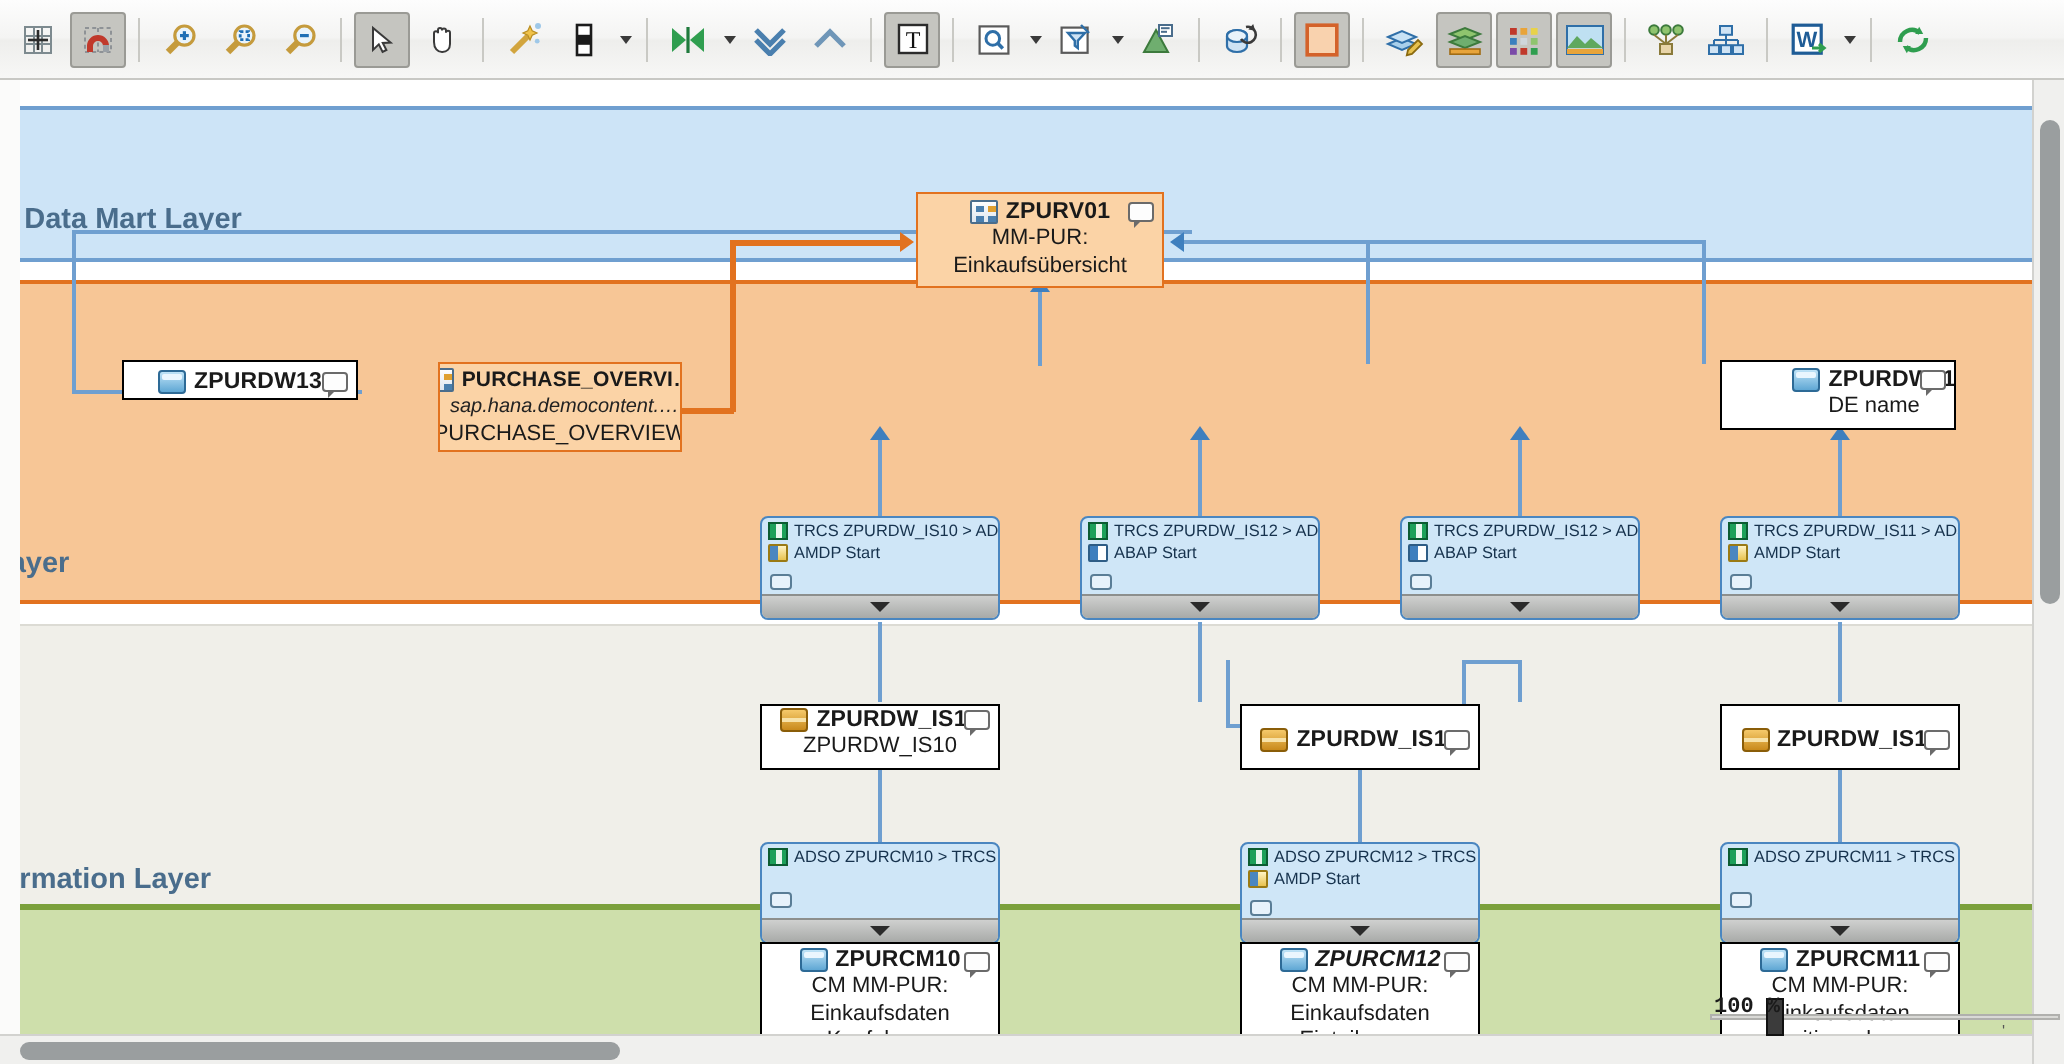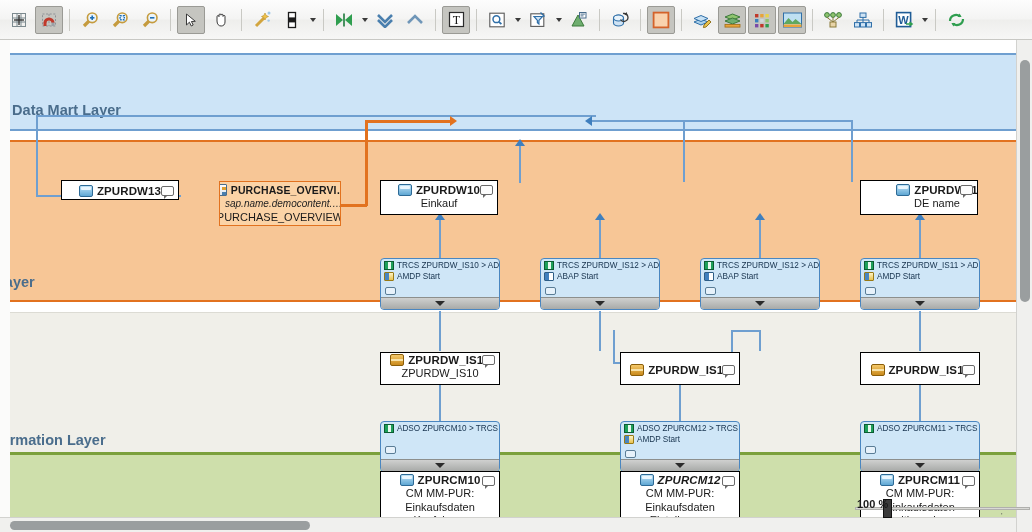--- a/index.html
+++ b/index.html
@@ -137,21 +137,21 @@
   
   #vscroll { position:absolute; right:0; top:40px; width:16px; height:492px; background:#f0f0ee; border-left:1px solid #d2d2cf; }
   #vthumb { position:absolute; left:3px; top:20px; width:10px; height:242px; background:#9a9e9f; border-radius:5px; }
   #hscroll { position:absolute; left:0; bottom:0; width:1016px; height:15px; background:#f0f0ee; border-top:1px solid #d2d2cf; }
   #hthumb { position:absolute; left:10px; top:3px; width:300px; height:9px; background:#9a9e9f; border-radius:5px; }
 
   
   #zoomwrap { position:absolute; left:855px; top:498px; width:175px; height:22px; }
   #ztrack { position:absolute; left:0; top:9px; width:175px; height:3px; background:#d9d9d6; border:1px solid #b0b0ad; }
   #zthumb { position:absolute; left:28px; top:1px; width:9px; height:19px; background:#3b3b3b; border:1px solid #111; }
-  #zlabel { position:absolute; left:2px; top:0px; font-size:11px; color:#1a1a1a; font-weight:bold; }
+  #zlabel { position:absolute; left:2px; top:0px; font-size:11px; color:#1a1a1a; font-weight:bold;font-family:Liberation Mono, monospace; }
   #ztick { position:absolute; left:146px; top:13px; font-size:8px; color:#555; }
 </style>
 </head>
 <body>
 
 <div id="toolbar">
 
   <div class="tbtn">
     <svg width="18" height="18" viewBox="0 0 18 18">
       <g stroke="#7d8a8f" stroke-width="1" fill="none">
@@ -489,46 +489,47 @@
   <div class="ar up" style="left:435px;top:338px;"></div>
   <div class="ln v" style="left:679px;top:345px;height:36px;"></div>
   <div class="ar up" style="left:675px;top:338px;"></div>
   <div class="ln v" style="left:919px;top:345px;height:36px;"></div>
   <div class="ar up" style="left:915px;top:338px;"></div>
 
   <div class="ln v" style="left:439px;top:432px;height:39px;"></div>
   <div class="ln v" style="left:679px;top:432px;height:39px;"></div>
   <div class="ln v" style="left:919px;top:432px;height:39px;"></div>
 
+  <div class="node accent" style="left:458px;top:56px;width:124px;height:48px;">
+    <div class="hdr">
+      <span class="g g-view"></span>
+      <span class="ttl">ZPURV01</span>
+      <span class="bubble"></span>
+    </div>
+    <div class="sub">MM-PUR:</div>
+    <div class="sub">Einkaufsübersicht</div>
+  </div>
 
   <div class="node" style="left:61px;top:140px;width:118px;height:20px;justify-content:center;">
     <div class="hdr">
       <span class="g g-cyl"></span>
       <span class="ttl">ZPURDW13</span>
       <span class="bubble"></span>
     </div>
   </div>
 
   <div class="node accent" style="left:219px;top:141px;width:122px;height:45px;">
     <div class="hdr" style="padding-top:2px;">
       <span class="g g-view"></span>
       <span class="ttl" style="font-size:10.5px;">PURCHASE_OVERVI…</span>
     </div>
-    <div class="sub ital" style="width:100%;text-align:left;padding-left:5px;">sap.name.democontent.…</div>
+    <div class="sub ital" style="width:100%;text-align:left;padding-left:5px;">sap.hana.democontent.…</div>
     <div class="sub">PURCHASE_OVERVIEW</div>
   </div>
 
-  <div class="node" style="left:380px;top:140px;width:118px;height:35px;">
-    <div class="hdr">
-      <span class="g g-cyl"></span>
-      <span class="ttl">ZPURDW10</span>
-      <span class="bubble"></span>
-    </div>
-    <div class="sub">Einkauf</div>
-  </div>
 
 
 
   <div class="node" style="left:860px;top:140px;width:118px;height:35px;padding-left:36px;">
     <div class="hdr">
       <span class="g g-cyl"></span>
       <span class="ttl">ZPURDW11</span>
       <span class="bubble"></span>
     </div>
     <div class="sub">DE name</div>

